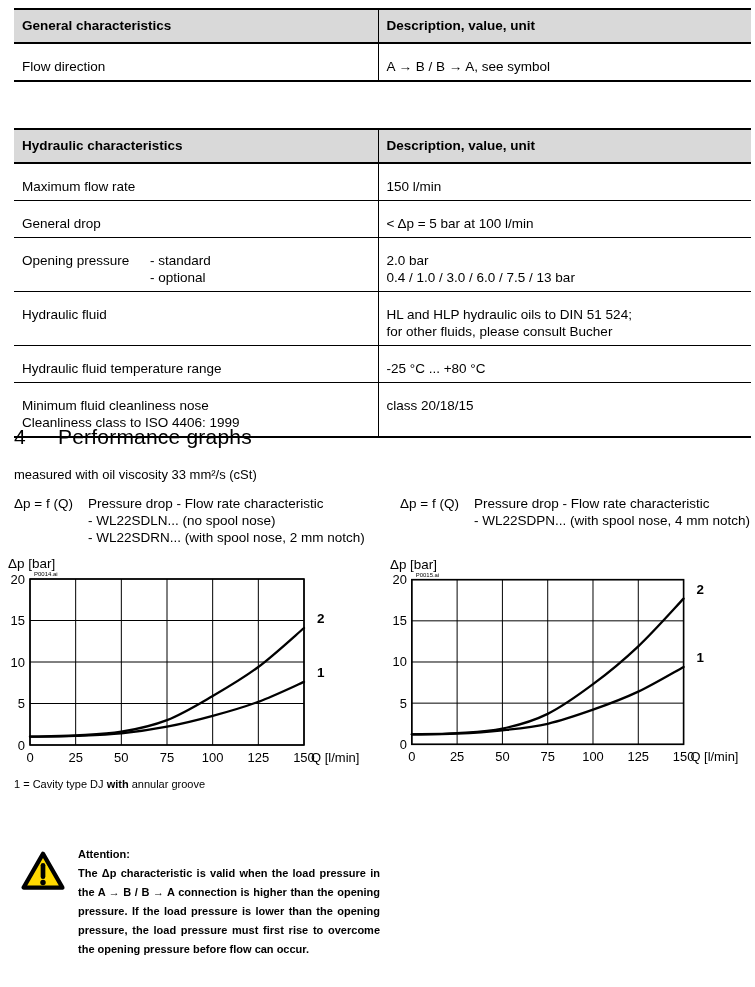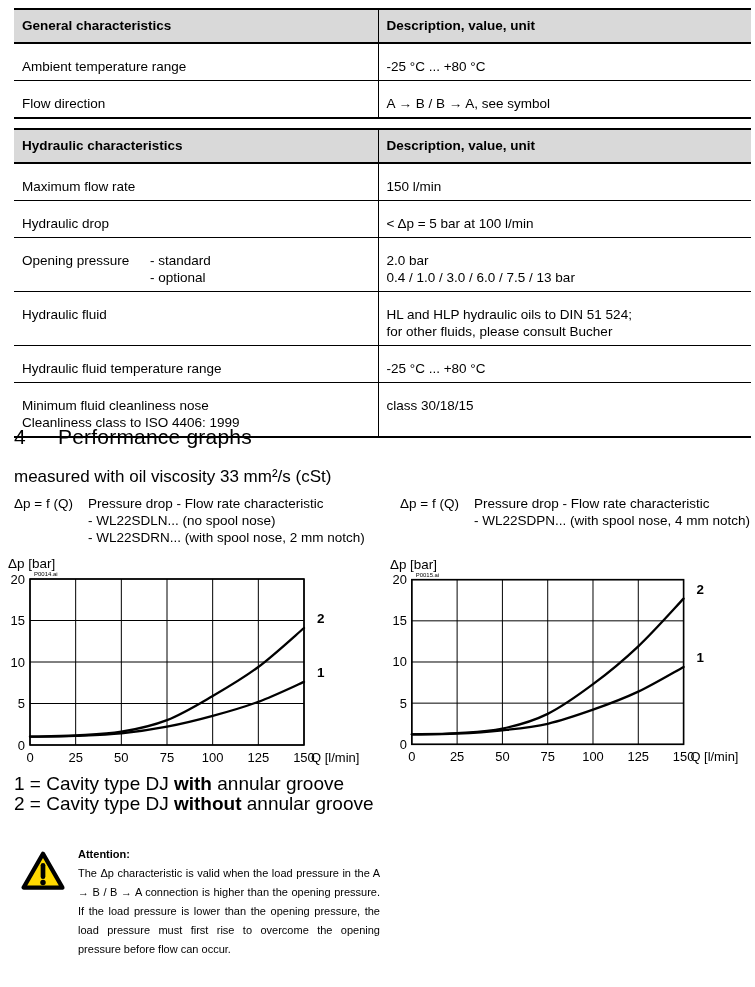--- a/index.html
+++ b/index.html
@@ -45,67 +45,59 @@
     width: 364px;
     border-right: 1px solid #000;
   }
   .lblflex { display: flex; }
   .lblflex .main { width: 128px; flex: 0 0 128px; }
 
   
   .abs { position: absolute; }
   #section-heading { font-size: 21px; letter-spacing: 0.2px; }
   #section-heading .num { display: inline-block; width: 44px; }
-  #measured-note { font-size: 17px; }
+  #measured-note { font-size: 13px; }
 
   
   .chart-caption { display: flex; font-size: 13.5px; line-height: 17px; }
   .chart-caption .fq { flex: 0 0 74px; }
 
   
   svg { font-family: "Liberation Sans", "DejaVu Sans", sans-serif; overflow: visible; }
 
   
-  #graph-legend { font-size: 19px; line-height: 20px; }
+  #graph-legend { font-size: 11px; line-height: 20px; }
   #graph-legend b { font-weight: bold; }
 
   
   #attention { display: flex; width: 362px; }
   #attention .icon-wrap { flex: 0 0 58px; padding-top: 5px; }
   #attention .text {
     font-size: 11px;
     line-height: 19px;
     width: 302px;
   }
   #attention .text .ttl { font-weight: bold; }
-  #attention .text .body { text-align: justify; }
+  #attention .text .body { text-align: justify; font-weight: bold; }
 </style>
 </head>
 <body>
 
 <div id="page">
 
   <table class="chars abs" style="left:14px; top:8px;">
     <thead>
       <tr>
         <th>General characteristics</th>
         <th>Description, value, unit</th>
       </tr>
     </thead>
     <tbody>
         <tr>
           <td>
-            <div>Ambient temperature range</div>
-          </td>
-          <td>
-            <div>-25 °C ... +80 °C</div>
-          </td>
-        </tr>
-        <tr>
-          <td>
             <div>Flow direction</div>
           </td>
           <td>
             <div>A → B  /  B → A, see symbol</div>
           </td>
         </tr>
       </tbody>
   </table>
 
   <table class="chars abs" style="left:14px; top:128px;">
@@ -119,21 +111,21 @@
         <tr>
           <td>
             <div>Maximum flow rate</div>
           </td>
           <td>
             <div>150 l/min</div>
           </td>
         </tr>
         <tr>
           <td>
-            <div>Hydraulic drop</div>
+            <div>General drop</div>
           </td>
           <td>
             <div>&lt; Δp = 5 bar at 100 l/min</div>
           </td>
         </tr>
         <tr>
           <td>
             <div class="lblflex">
               <div class="main">
                 <div>Opening pressure</div>
@@ -165,21 +157,21 @@
           <td>
             <div>-25 °C ... +80 °C</div>
           </td>
         </tr>
         <tr>
           <td>
             <div>Minimum fluid cleanliness nose</div>
             <div>Cleanliness class to ISO 4406: 1999</div>
           </td>
           <td>
-            <div>class 30/18/15</div>
+            <div>class 20/18/15</div>
           </td>
         </tr>
       </tbody>
   </table>
 
   <div id="section-heading" class="abs" style="left:14px; top:425px;">
     <span class="num">4</span><span>Performance graphs</span>
   </div>
 
   <div id="measured-note" class="abs" style="left:14px; top:467px;">measured with oil viscosity 33 mm²/s (cSt)</div>
@@ -264,21 +256,20 @@
       <text x="296" y="207" font-size="13" text-anchor="middle">150</text>
       <text x="303" y="207" font-size="13">Q [l/min]</text>
       <path d="M22.0,180.0C29.6,179.9,52.4,179.9,67.7,179.2C82.9,178.5,98.1,177.5,113.3,175.9C128.6,174.2,143.8,172.7,159.0,169.3C174.2,165.8,189.4,160.5,204.7,155.1C219.9,149.7,235.1,144.1,250.3,136.9C265.6,129.7,288.4,116.1,296.0,112.0" fill="none" stroke="#000" stroke-width="2.3" stroke-linecap="round"></path>
       <text x="309" y="106.97999999999999" font-size="13.5" font-weight="bold">1</text>
       <path d="M22.0,180.0C29.6,179.8,52.4,179.8,67.7,178.8C82.9,177.8,98.1,177.5,113.3,174.2C128.6,171.0,143.8,166.8,159.0,159.3C174.2,151.8,189.4,140.8,204.7,129.4C219.9,118.1,235.1,105.6,250.3,91.2C265.6,76.8,288.4,51.1,296.0,43.1" fill="none" stroke="#000" stroke-width="2.3" stroke-linecap="round"></path>
       <text x="309" y="38.09" font-size="13.5" font-weight="bold">2</text>
     </svg>
 
   <div id="graph-legend" class="abs" style="left:14px; top:774px;">
     <div><span>1 = Cavity type DJ </span><b>with</b><span> annular groove</span></div>
-    <div><span>2 = Cavity type DJ </span><b>without</b><span> annular groove</span></div>
   </div>
 
   <div id="attention" class="abs" style="left:20px; top:845px;">
     <div class="icon-wrap">
       <svg width="46" height="42" viewBox="0 0 64 58">
         <path d="M32 5 L59 52 L5 52 Z" stroke="#000" stroke-width="6" stroke-linejoin="round" fill="#FFD800"></path>
         <path d="M32 21 L32 37" stroke="#000" stroke-width="6.5" stroke-linecap="round" fill="none"></path>
         <circle cx="32" cy="45" r="3.8" fill="#000"></circle>
       </svg>
     </div>

